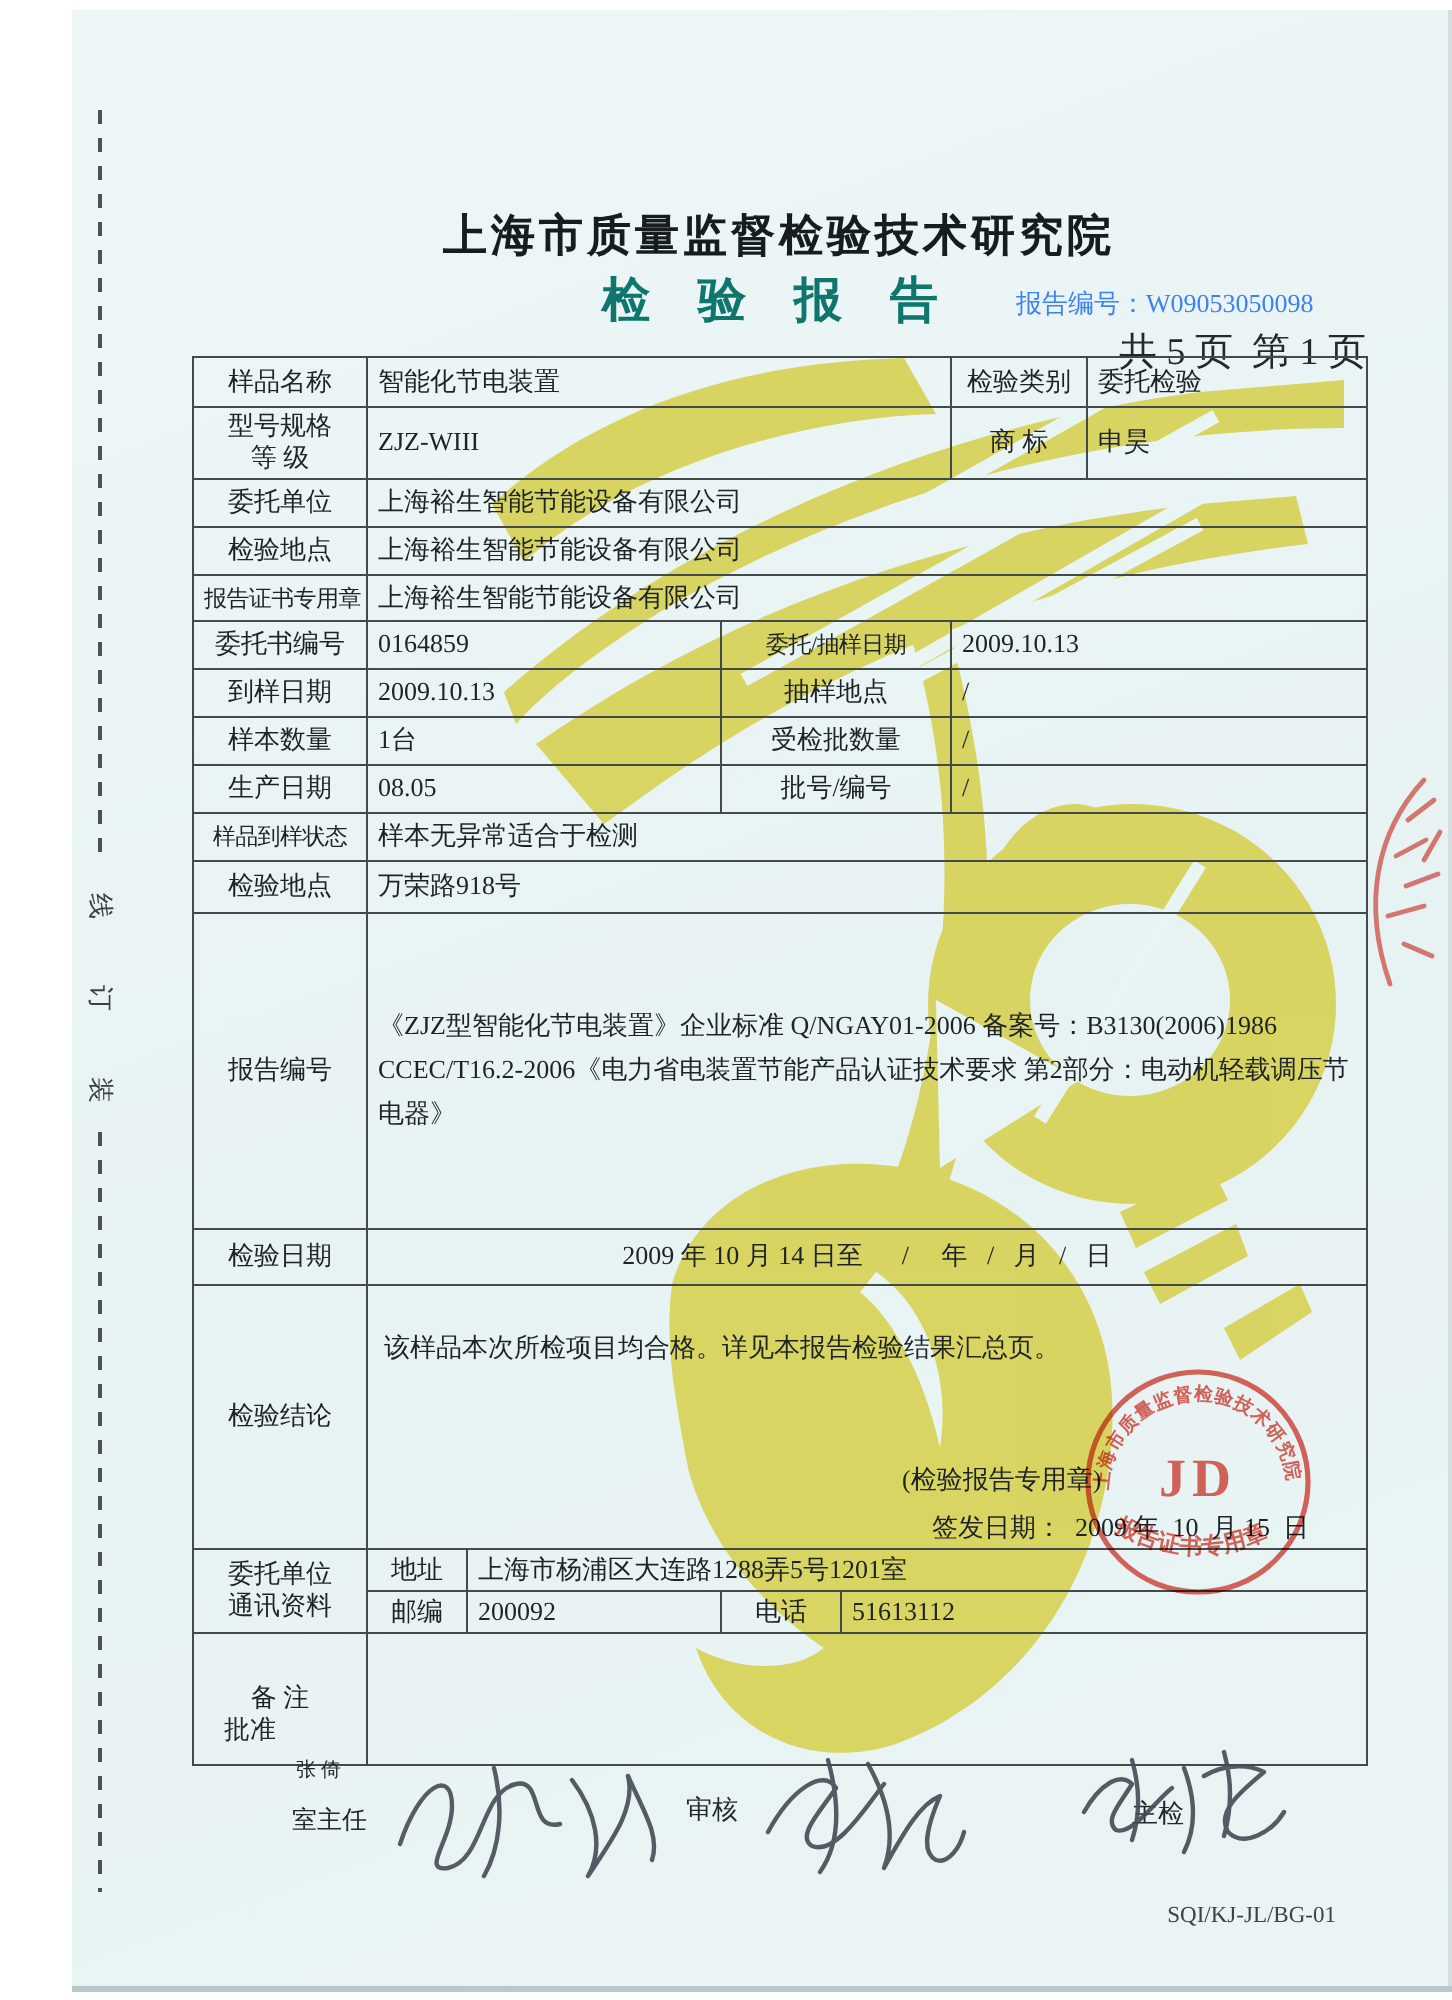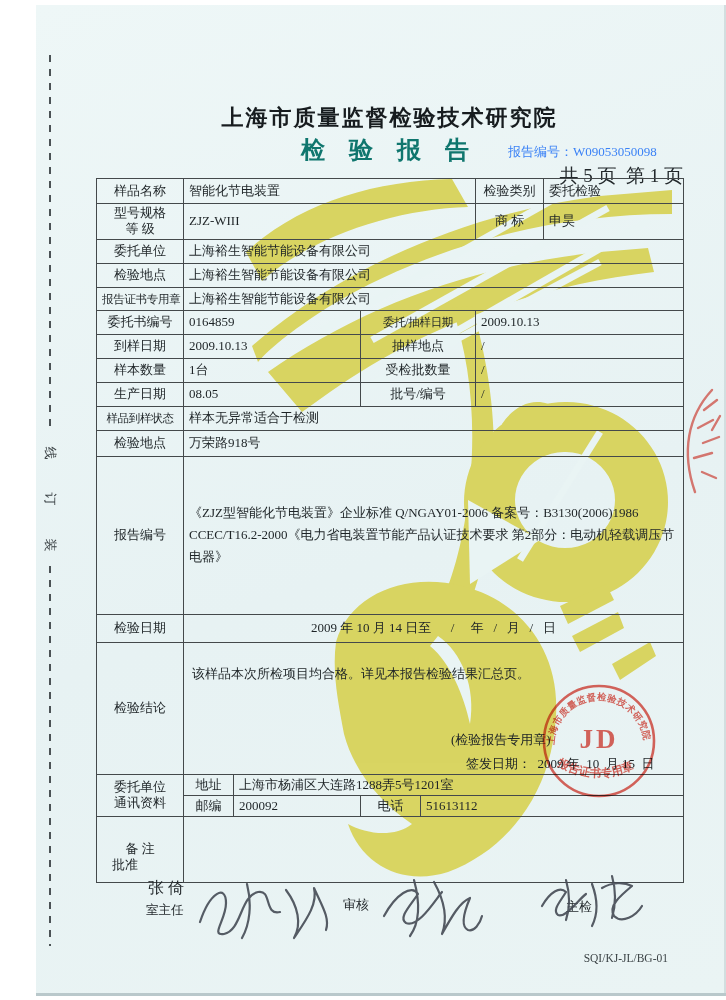--- a/index.html
+++ b/index.html
@@ -172,21 +172,21 @@
     <td class="val" colspan="6">样本无异常适合于检测</td>
   </tr>
   <tr style="height:26px">
     <td class="lab">检验地点</td>
     <td class="val" colspan="6">万荣路918号</td>
   </tr>
   <tr style="height:158px">
     <td class="lab">报告编号</td>
     <td class="val basis-text" colspan="6">
       <div>《ZJZ型智能化节电装置》企业标准 Q/NGAY01-2006 备案号：B3130(2006)1986</div>
-      <div>CCEC/T16.2-2000《电力省电装置节能产品认证技术要求 第2部分：电动机轻载调压节电器》</div>
+      <div>CCEC/T16.2-2006《电力省电装置节能产品认证技术要求 第2部分：电动机轻载调压节电器》</div>
     </td>
   </tr>
   <tr style="height:28px">
     <td class="lab">检验日期</td>
     <td class="val center pre" colspan="6">2009 年 10 月 14 日至      /     年   /   月   /   日</td>
   </tr>
   <tr style="height:132px">
     <td class="lab">检验结论</td>
     <td class="concl-cell" colspan="6">
       <div class="concl-line1">该样品本次所检项目均合格。详见本报告检验结果汇总页。</div>
@@ -209,21 +209,21 @@
     <td class="val" colspan="3">51613112</td>
   </tr>
   <tr style="height:66px">
     <td class="lab">备 注</td>
     <td class="val" colspan="6"></td>
   </tr>
 </tbody>
   </table>
 
 <div class="ft" style="left:88px;top:856px;margin-left:24px;">批准</div>
-<div class="ft" style="left:148px;top:878px;font-size:16px;">张 倚</div>
+<div class="ft" style="left:148px;top:878px;font-size:10px;">张 倚</div>
 <div class="ft" style="left:146px;top:902px;font-size:12.5px;">室主任</div>
 <div class="ft" style="left:343px;top:896px;">审核</div>
 <div class="ft" style="left:529px;top:898px;margin-left:37px;">主检</div>
 <div class="doc-code">SQI/KJ-JL/BG-01</div>
 
 <svg class="layer" width="726" height="1000" viewBox="0 0 726 1000">
   <g fill="none" stroke="#454b55" stroke-width="2.2" stroke-linecap="round" stroke-linejoin="round" opacity="0.9">
     <path d="M200,922 C210,892 226,884 226,903 C226,920 210,936 224,934 C242,930 240,896 258,892 C272,889 264,916 280,912 M247,884 C252,904 250,924 242,938"></path>
     <path d="M286,890 C298,906 302,924 294,938 C306,920 318,904 314,888 C322,906 330,918 326,930"></path>
     <path d="M384,916 C396,894 412,884 418,894 C410,906 398,918 406,923 C418,928 434,902 442,892 M414,880 C420,902 420,922 410,936"></path>

